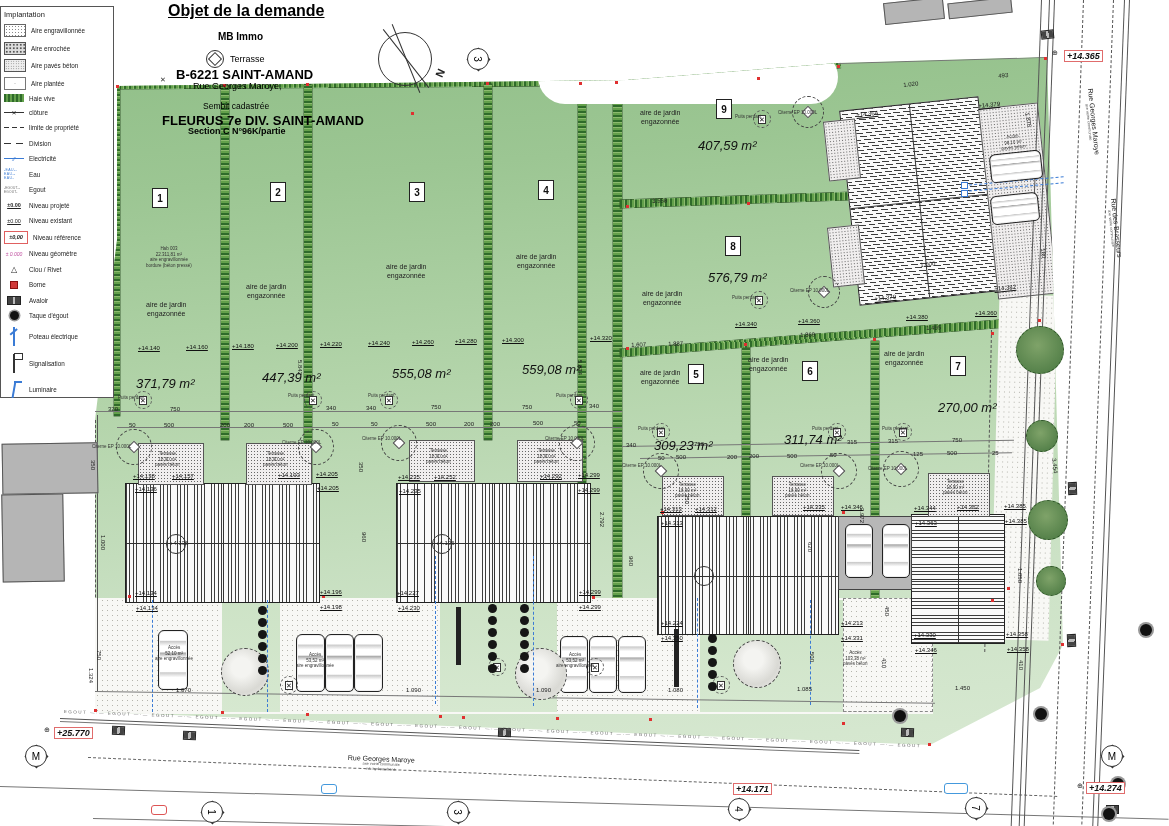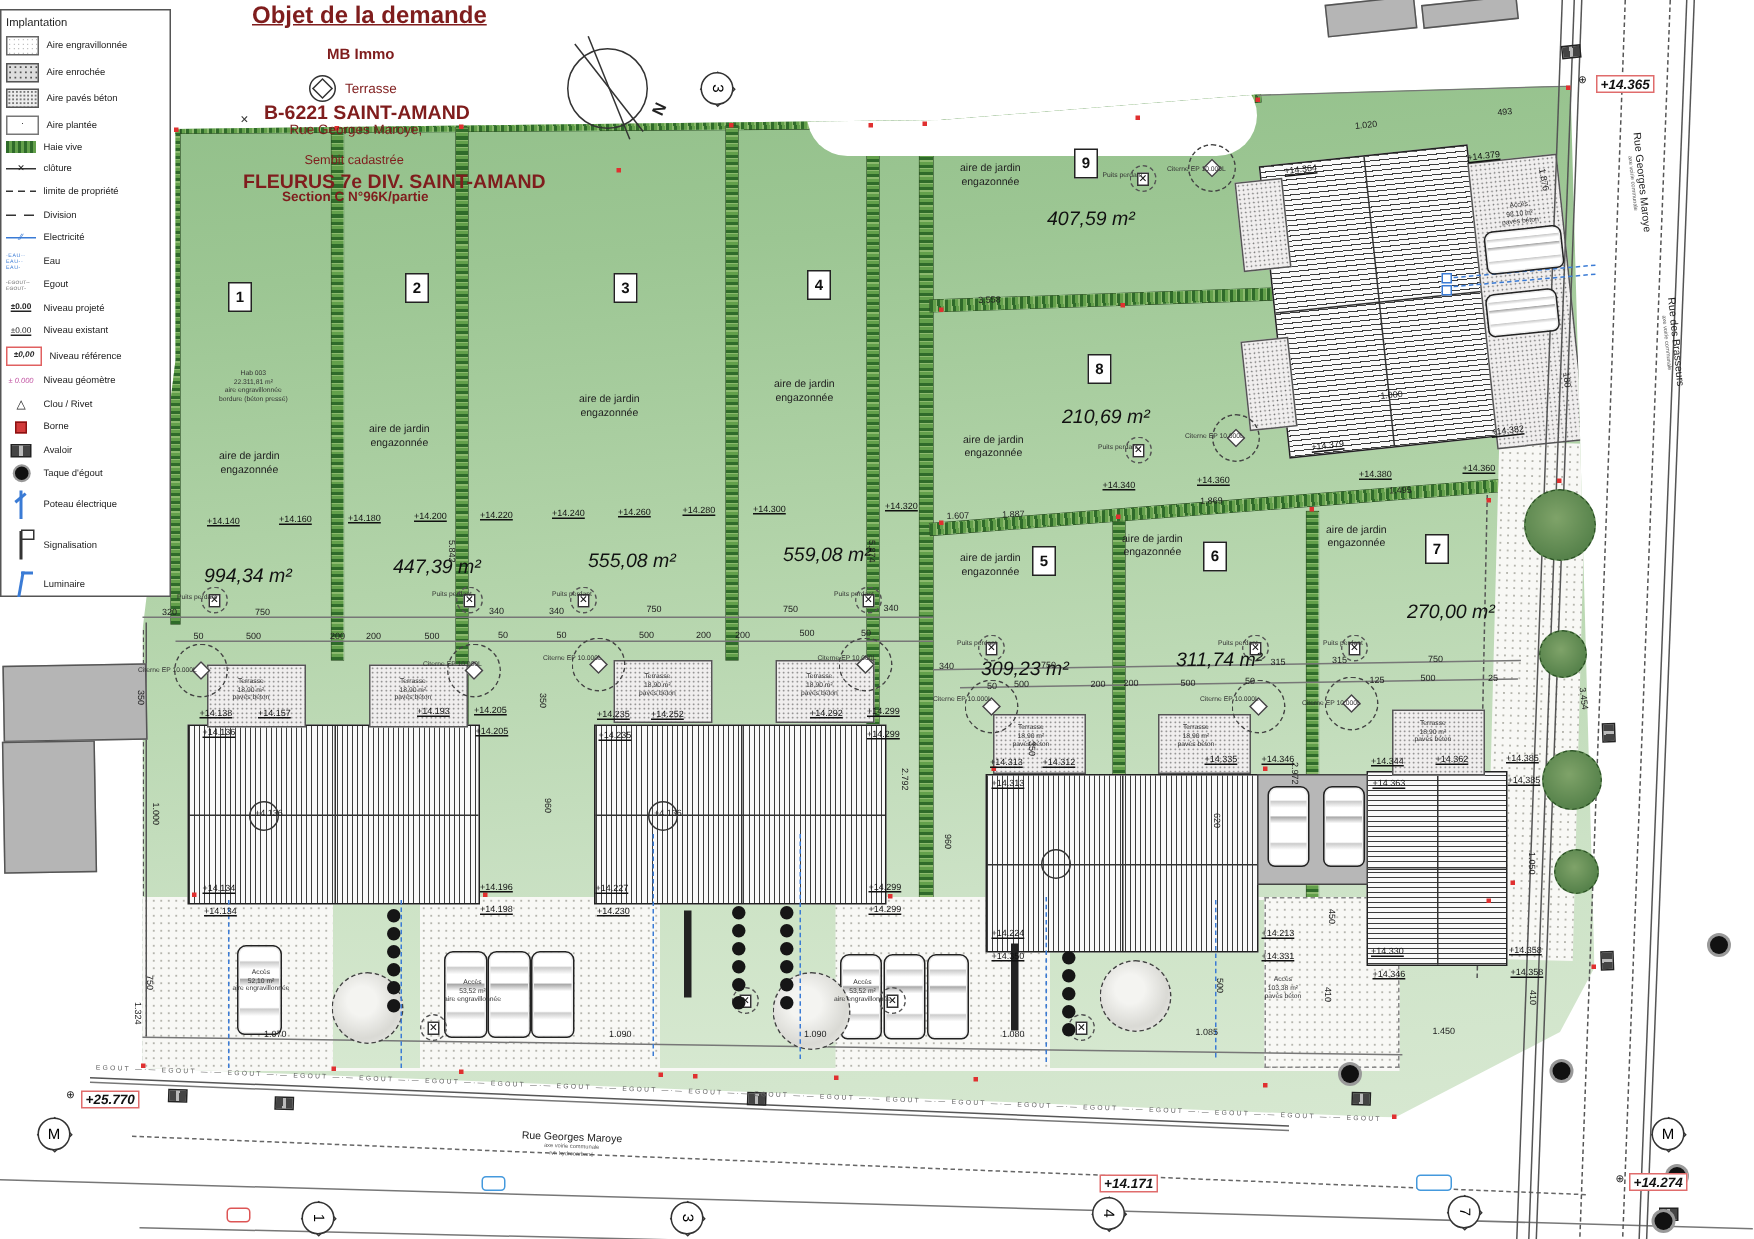--- a/index.html
+++ b/index.html
@@ -34,21 +34,21 @@
   .ic-avaloir::after{content:'';width:12px;height:7px;background:linear-gradient(90deg,#444 40%,#bbb 40% 60%,#444 60%);border:1px solid #222;}
   .ic-taque::after{content:'';width:9px;height:9px;background:#111;border-radius:50%;box-shadow:0 0 0 1.5px #999;}
   .ic-poteau,.ic-signalisation,.ic-luminaire{height:22px;}
   .ic-poteau::after{content:'';width:2px;height:19px;background:#3a7bd5;}
   .ic-poteau::before{content:'';position:absolute;width:9px;height:1.5px;background:#3a7bd5;transform:rotate(-40deg);top:5px;left:5px;}
   .ic-signalisation::after{content:'';width:1.5px;height:19px;background:#333;}
   .ic-signalisation::before{content:'';position:absolute;width:7px;height:5px;border:1px solid #333;background:#fff;top:1px;left:10px;}
   .ic-luminaire::after{content:'';width:2px;height:17px;background:#3a7bd5;transform:skewX(-10deg);}
   .ic-luminaire::before{content:'';position:absolute;width:8px;height:2px;background:#3a7bd5;top:2px;left:10px;}
   #titleblock{position:absolute;inset:0;z-index:4;pointer-events:none;}
-  #titleblock span{position:absolute;white-space:nowrap;color:#7f1d1d;}
+  #titleblock span{position:absolute;white-space:nowrap;color:#000000;}
   .tb-title{font-size:16px;font-weight:bold;text-decoration:underline;}
   .tb-client{font-size:10px;font-weight:bold;}
   .tb-sit{font-size:9px;}
   .tb-b1{font-size:13px;font-weight:bold;}
   .tb-b2{font-size:9px;}
   .tb-c0{font-size:8.5px;text-align:center;}
   #sitmark{position:absolute;left:206px;top:50px;width:16px;height:16px;border:1px solid #333;border-radius:50%;background:#fff;}
   #sitmark::before{content:'';position:absolute;left:3px;top:3px;width:8px;height:8px;border:1px solid #333;transform:rotate(45deg);background:#fff;}
   #compass{position:absolute;left:378px;top:32px;width:52px;height:52px;border:1.2px solid #333;border-radius:50%;z-index:2;}
   #compass::before{content:'';position:absolute;left:-10px;top:25px;width:74px;border-top:1px solid #333;transform:rotate(52deg);}
@@ -400,26 +400,26 @@
       <span class="ann el" style="left: 138px; top: 345px;">+14.140</span>
       <span class="ann el" style="left: 186px; top: 344px;">+14.160</span>
       <span class="ann el" style="left: 232px; top: 343px;">+14.180</span>
       <span class="ann el" style="left: 276px; top: 342px;">+14.200</span>
       <span class="ann el" style="left: 320px; top: 341px;">+14.220</span>
       <span class="ann el" style="left: 368px; top: 340px;">+14.240</span>
       <span class="ann el" style="left: 412px; top: 339px;">+14.260</span>
       <span class="ann el" style="left: 455px; top: 338px;">+14.280</span>
       <span class="ann el" style="left: 502px; top: 337px;">+14.300</span>
       <span class="ann el" style="left: 590px; top: 335px;">+14.320</span>
-      <span class="ann area" style="left: 136px; top: 376px;">994,34 m²</span>
+      <span class="ann area" style="left: 136px; top: 376px;">371,79 m²</span>
       <span class="ann area" style="left: 262px; top: 370px;">447,39 m²</span>
       <span class="ann area" style="left: 392px; top: 366px;">555,08 m²</span>
       <span class="ann area" style="left: 522px; top: 362px;">559,08 m²</span>
       <span class="ann area" style="left: 698px; top: 138px;">407,59 m²</span>
-      <span class="ann area" style="left: 708px; top: 270px;">210,69 m²</span>
+      <span class="ann area" style="left: 708px; top: 270px;">576,79 m²</span>
       <span class="ann area" style="left: 654px; top: 438px;">309,23 m²</span>
       <span class="ann area" style="left: 784px; top: 432px;">311,74 m²</span>
       <span class="ann area" style="left: 938px; top: 400px;">270,00 m²</span>
       <span class="ann lotlabel" style="left: 146px; top: 300px;">aire de jardin
 engazonnée</span>
       <span class="ann lotlabel" style="left: 246px; top: 282px;">aire de jardin
 engazonnée</span>
       <span class="ann lotlabel" style="left: 386px; top: 262px;">aire de jardin
 engazonnée</span>
       <span class="ann lotlabel" style="left: 516px; top: 252px;">aire de jardin

